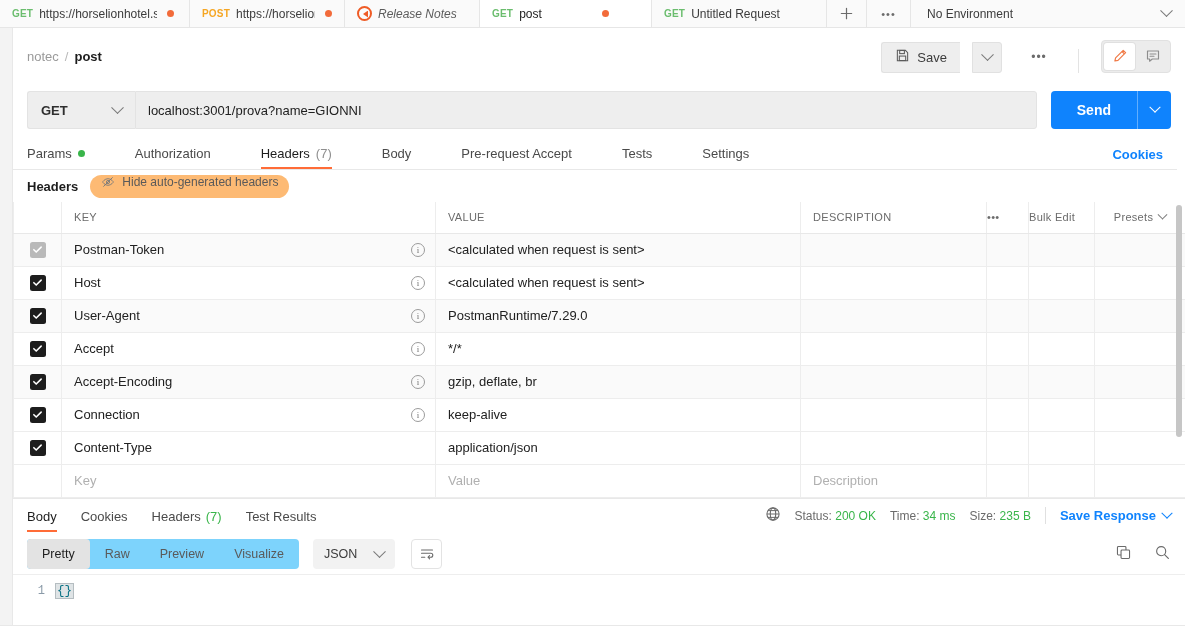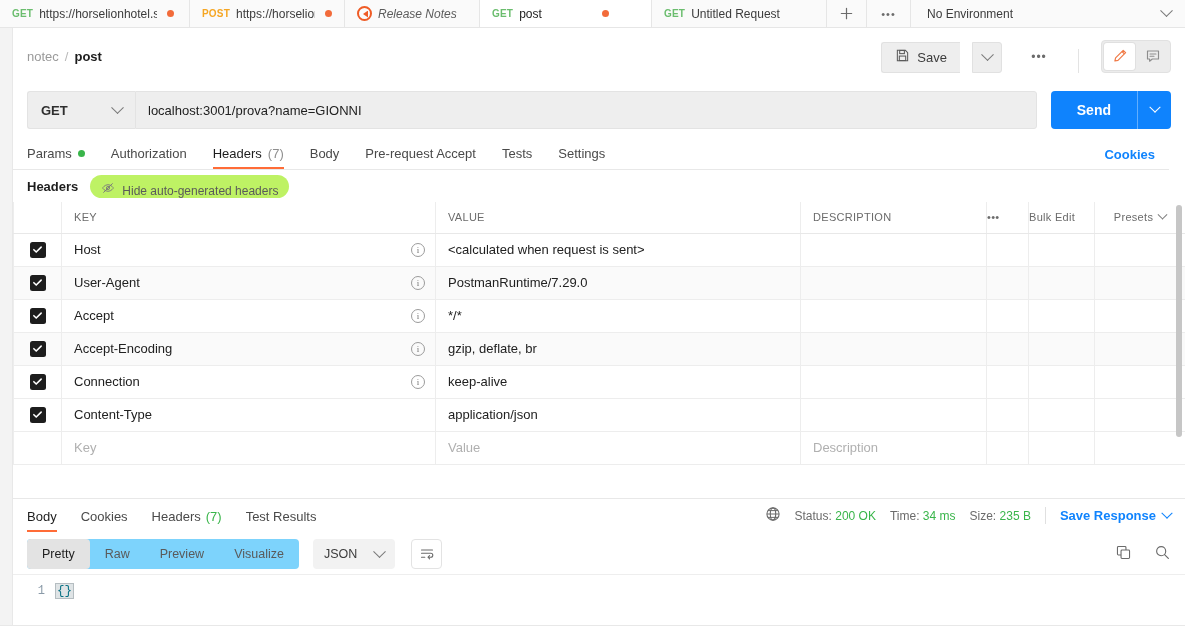--- a/index.html
+++ b/index.html
@@ -158,23 +158,24 @@
     height:38px; width:34px; background:#0f83fd; border-radius: 0 4px 4px 0;
     display:flex; align-items:center; justify-content:center; cursor:pointer;
     border-left: 1px solid rgba(255,255,255,.35);
   }
   .chev-w { display:inline-block; width:8px; height:8px;
     border-right:1.6px solid #fff; border-bottom:1.6px solid #fff;
     transform: rotate(45deg) translate(-2px,-2px); }
 
   
   .reqtabs {
-    position:absolute; left:13px; right:16px; top: 140px; height: 30px;
+    position:absolute; left:13px; right:8px; top: 140px; height: 30px;
     display:flex; align-items:flex-end; padding: 0 14px;
     border-bottom: 1px solid #e8e8e8;
+    gap: 24px;
   }
   .rqtab {
     display:flex; align-items:center; gap:6px;
     height:29px; margin-right: 26px;
     font-size:13px; color:#4a4a4a; cursor:pointer;
     border-bottom: 2px solid transparent;
   }
   .rqtab.active { color:#1d1d1d; border-bottom-color:#ff6c37; }
   .dot-green { width:7px;height:7px;border-radius:50%;background:#39b54a; }
   .gray-count { color:#8f8f8f; }
@@ -183,23 +184,23 @@
     height:29px; display:flex; align-items:center;
   }
 
   
   .subbar {
     position:absolute; left:13px; right:0; top: 171px; height: 30px;
     display:flex; align-items:center; padding: 0 14px; gap: 12px;
   }
   .subbar .ttl { font-size:13px; color:#1d1d1d; font-weight:600; }
   .pill {
-    display:flex; align-items:flex-end; gap:7px;
+    display:flex; align-items:flex-start; gap:7px;
     height: 23px; padding: 0 11px;
-    background:#bef264; border-radius: 12px;
+    background:#fdba74; border-radius: 12px;
     font-size: 12px; color:#5a5a5a; cursor:pointer;
   }
 
   
   .tablewrap {
     position:absolute; left:13px; right:0; top: 202px; height: 296px;
     overflow:hidden;
   }
   table.hdr { width: 1172px; border-collapse: collapse; table-layout: fixed; }
   table.hdr td, table.hdr th {
@@ -487,20 +488,46 @@
           <th class="c-pre">
             <div class="pcell">
               <span>Presets</span>
               <span class="chev" style="width:7px;height:7px"></span>
             </div>
           </th>
         </tr>
       </thead>
       <tbody>
 
+        <tr class="shade">
+          <td class="c-chk">
+            <div class="chkcell">
+                <span class="cbox dis">
+              <svg width="11" height="11" viewBox="0 0 12 12" aria-hidden="true">
+                    <path d="M2 6.2l2.6 2.6L10 3.4" fill="none" stroke="#fff" stroke-width="1.7" stroke-linecap="round" stroke-linejoin="round"></path>
+                  </svg>
+            </span>
+              </div>
+          </td>
+          <td class="c-key">
+              <div class="cellkey">
+            <span>Postman-Token</span>
+            <span class="infoico">i</span>
+          </div>
+            </td>
+          <td class="c-val">
+              <div class="cellval">&lt;calculated when request is sent&gt;</div>
+            </td>
+          <td class="c-desc">
+              <div class="cellval"></div>
+            </td>
+          <td class="c-more"></td>
+            <td class="c-bulk"></td>
+            <td class="c-pre"></td>
+        </tr>
 
         <tr>
           <td class="c-chk">
             <div class="chkcell">
                 <span class="cbox on">
               <svg width="11" height="11" viewBox="0 0 12 12" aria-hidden="true">
                     <path d="M2 6.2l2.6 2.6L10 3.4" fill="none" stroke="#fff" stroke-width="1.7" stroke-linecap="round" stroke-linejoin="round"></path>
                   </svg>
             </span>
               </div>

